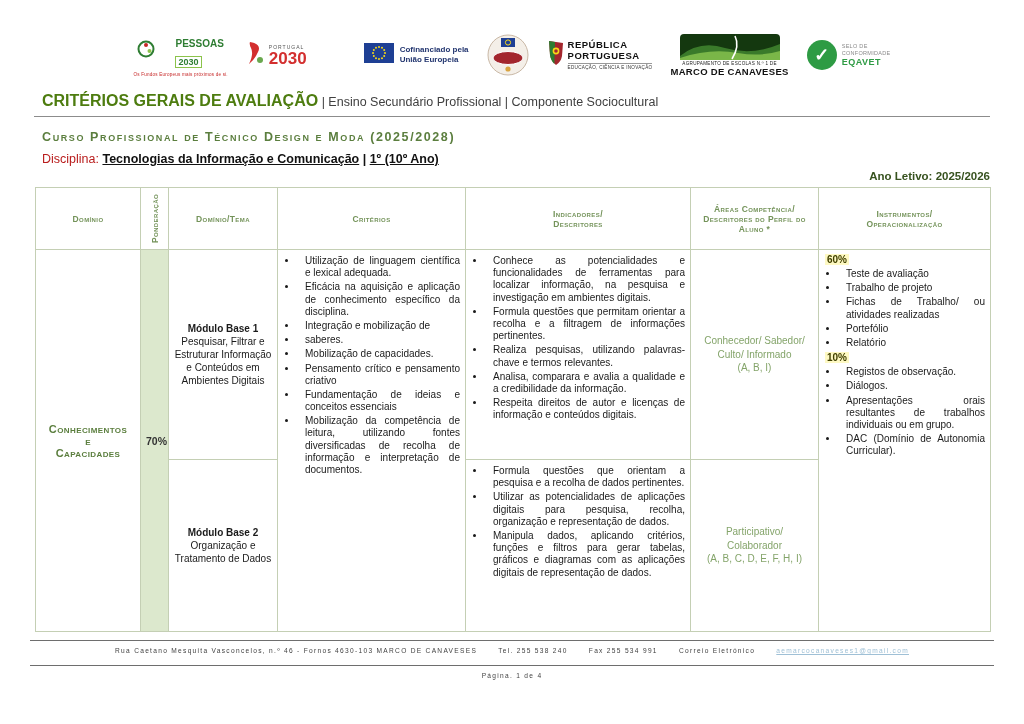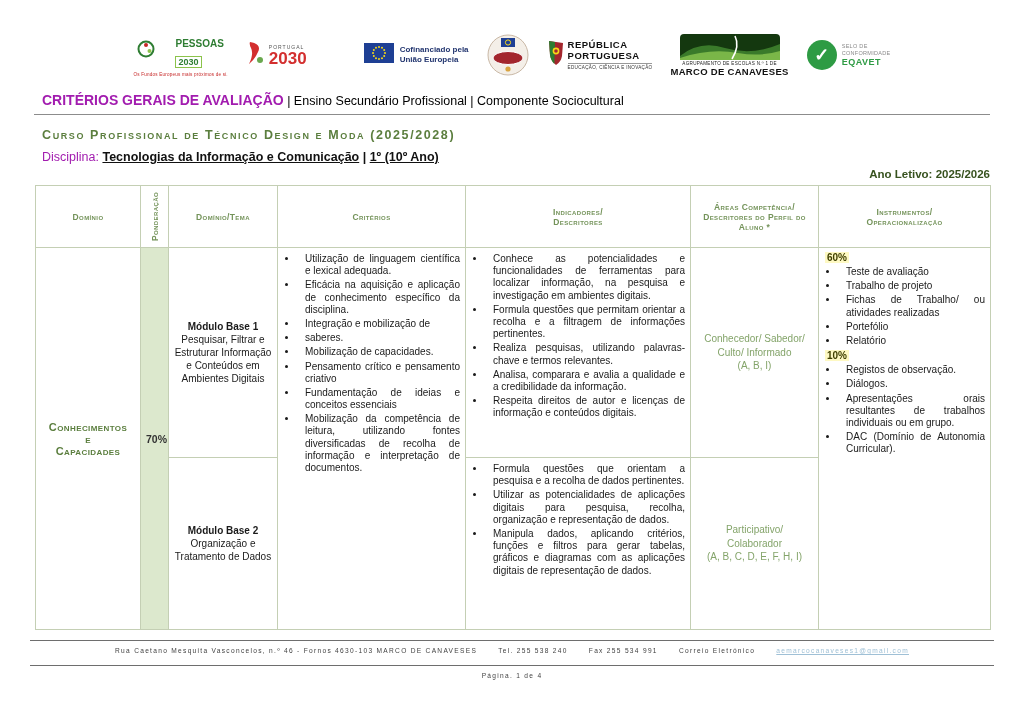--- a/index.html
+++ b/index.html
@@ -42,31 +42,31 @@
 
   .eqavet { display: flex; align-items: center; gap: 5px; }
   .eqavet-check { width: 30px; height: 30px; border-radius: 50%; background: #2e9b44; color: #fff;
     display: flex; align-items: center; justify-content: center; font-size: 18px; font-weight: bold; }
   .eqavet-text { display: flex; flex-direction: column; }
   .eqavet-l1 { font-size: 5.5px; color: #8a8a8a; letter-spacing: .3px; line-height: 1.25; }
   .eqavet-l3 { font-size: 9px; font-weight: bold; color: #2e9b44; letter-spacing: .5px; }
 
   
   .title-row { margin: 8px 42px 0 42px; font-size: 12.5px; }
-  .doc-title { font-weight: bold; font-size: 14px; color: #a21caf; }
-  .doc-subtitle { color: #000000; }
+  .doc-title { font-weight: bold; font-size: 16px; color: #4d7c0f; }
+  .doc-subtitle { color: #404040; }
   .title-rule { border: none; border-top: 1.5px solid #8c8c8c; margin: 6px 34px 0 34px; }
 
   .course-heading {
     margin: 13px 42px 0 42px;
     color: #5b7e3e; font-weight: bold; font-size: 12.5px;
     font-variant: small-caps; letter-spacing: 1.6px;
   }
   .discipline-row { margin: 8px 42px 0 42px; font-size: 12.5px; }
-  .discipline-label { color: #a21caf; }
+  .discipline-label { color: #b91c1c; }
   .discipline-name, .discipline-year { font-weight: bold; color: #111; text-decoration: underline; }
   .discipline-sep { font-weight: bold; color: #111; }
   .year-row { margin: 4px 34px 0 0; text-align: right; color: #37521f; font-weight: bold; font-size: 11.5px; }
 
   
   table.criteria { border-collapse: collapse; table-layout: fixed; width: 955px; margin: 5px 0 0 35px; }
   .criteria th, .criteria td { border: 1px solid #c4cfb4; padding: 3px 5px; overflow: hidden; }
   .criteria th {
     color: #74935a; font-weight: bold; font-size: 8.5px;
     font-variant: small-caps; letter-spacing: .4px;

